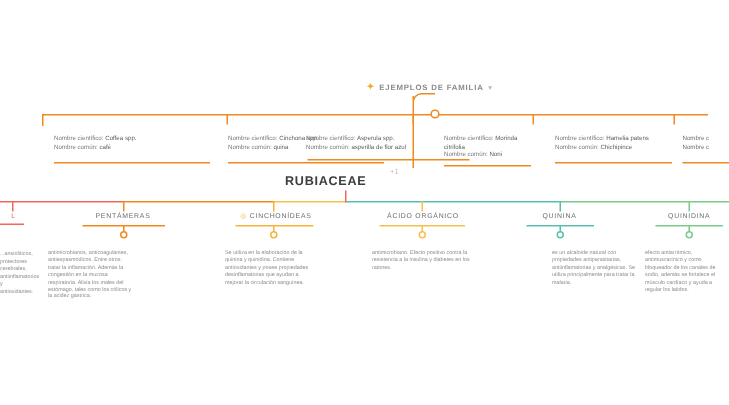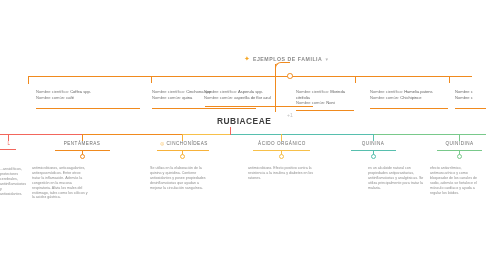--- a/index.html
+++ b/index.html
@@ -25,21 +25,21 @@
   }
   .fam-chip .fam-label{
     font-size:5.2px;letter-spacing:.55px;color:#8a8a8a;font-weight:700;
   }
   .fam-chip .caret{
     font-size:5px;color:#b9b9b9;
   }
 
   
   .center-node{
-    left:215px;top:110px;width:108px;
+    left:188px;top:110px;width:108px;
   }
   .center-node .center-label{
     font-size:8.4px;font-weight:700;letter-spacing:.5px;color:#3d3d3d;
     padding-left:2px;
   }
   .center-node .center-sub{
     position:absolute;left:72px;top:2px;font-size:5px;color:#c0c0c0;
   }
   .center-underline{
     position:absolute;left:205px;top:106px;width:108px;height:1.3px;

